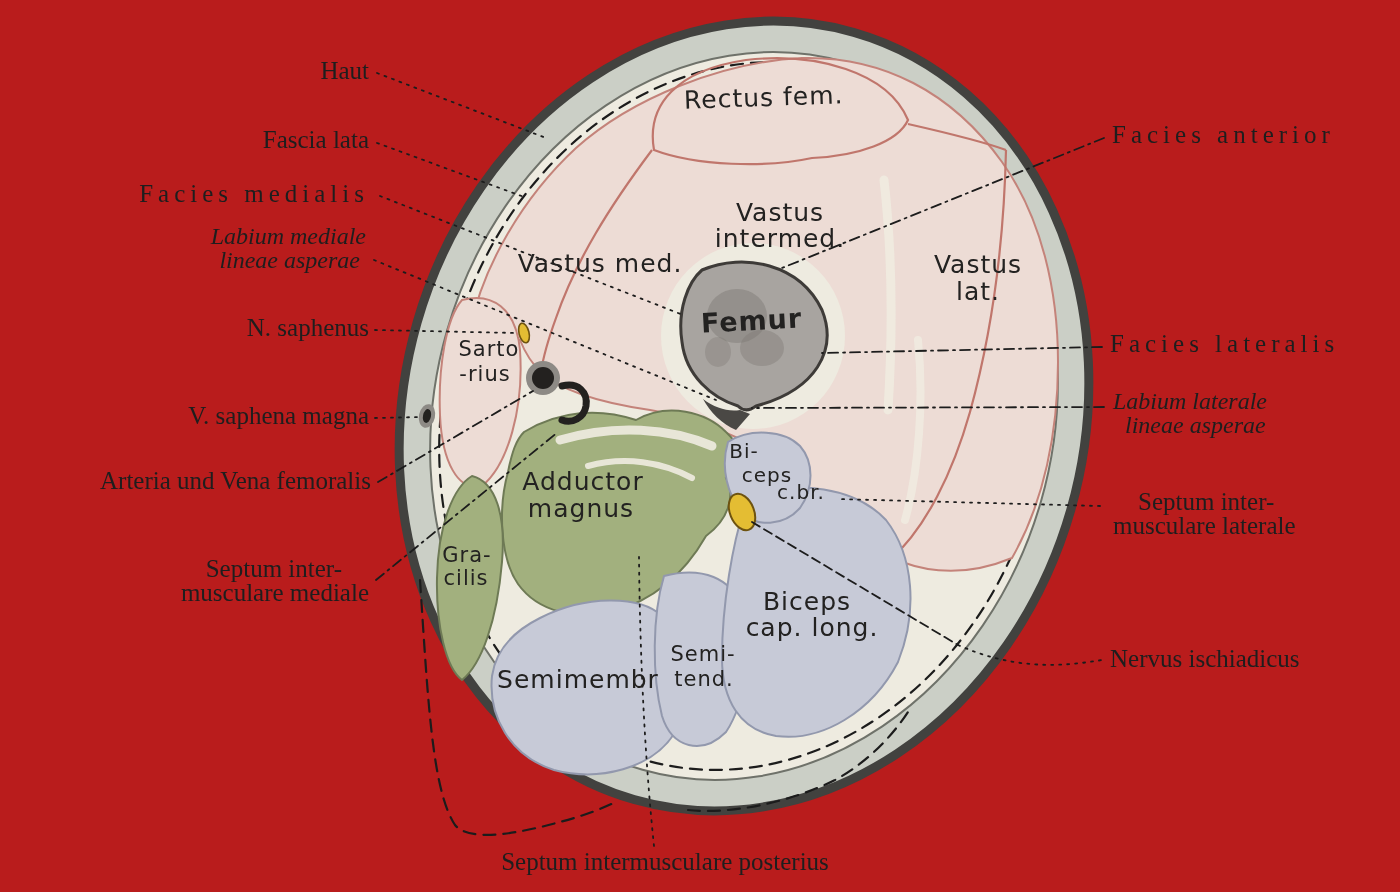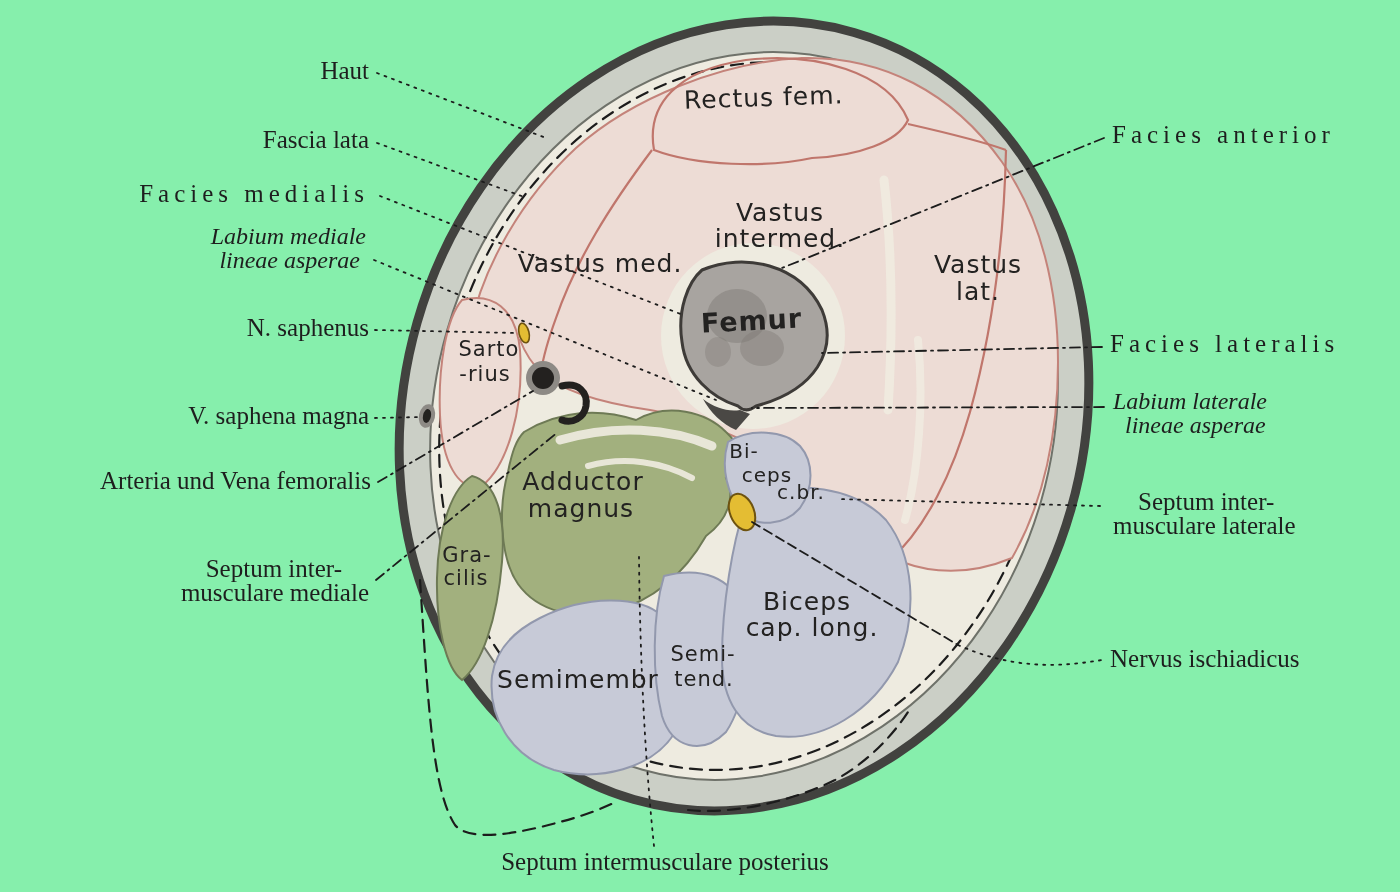--- a/index.html
+++ b/index.html
@@ -1,16 +1,16 @@
 <!DOCTYPE html>
 <html><head>
 <meta charset="utf-8">
 <style>
   html,body{margin:0;padding:0;background:#ffffff;}
-  .stage{position:relative;width:1400px;height:892px;background:#86efac;overflow:hidden;}
+  .stage{position:relative;width:1400px;height:892px;background:#b91c1c;overflow:hidden;}
   svg{display:block;}
   text{fill:#1e1e1e;}
   .ext{font-family:"Liberation Serif","DejaVu Serif",serif;font-size:25px;}
   .ext.sp{letter-spacing:5px;}
   .ext.it{font-style:italic;font-size:24px;}
   .mus{font-family:"DejaVu Sans","Liberation Sans",sans-serif;font-size:25px;letter-spacing:1px;fill:#232221;}
   .mus.sm{font-size:21px;}
   .mus.xs{font-size:20px;}
   .mus.bold{font-weight:bold;font-size:27px;}
   .leader{fill:none;stroke:#1c1c1c;stroke-width:1.8;stroke-linecap:round;}

